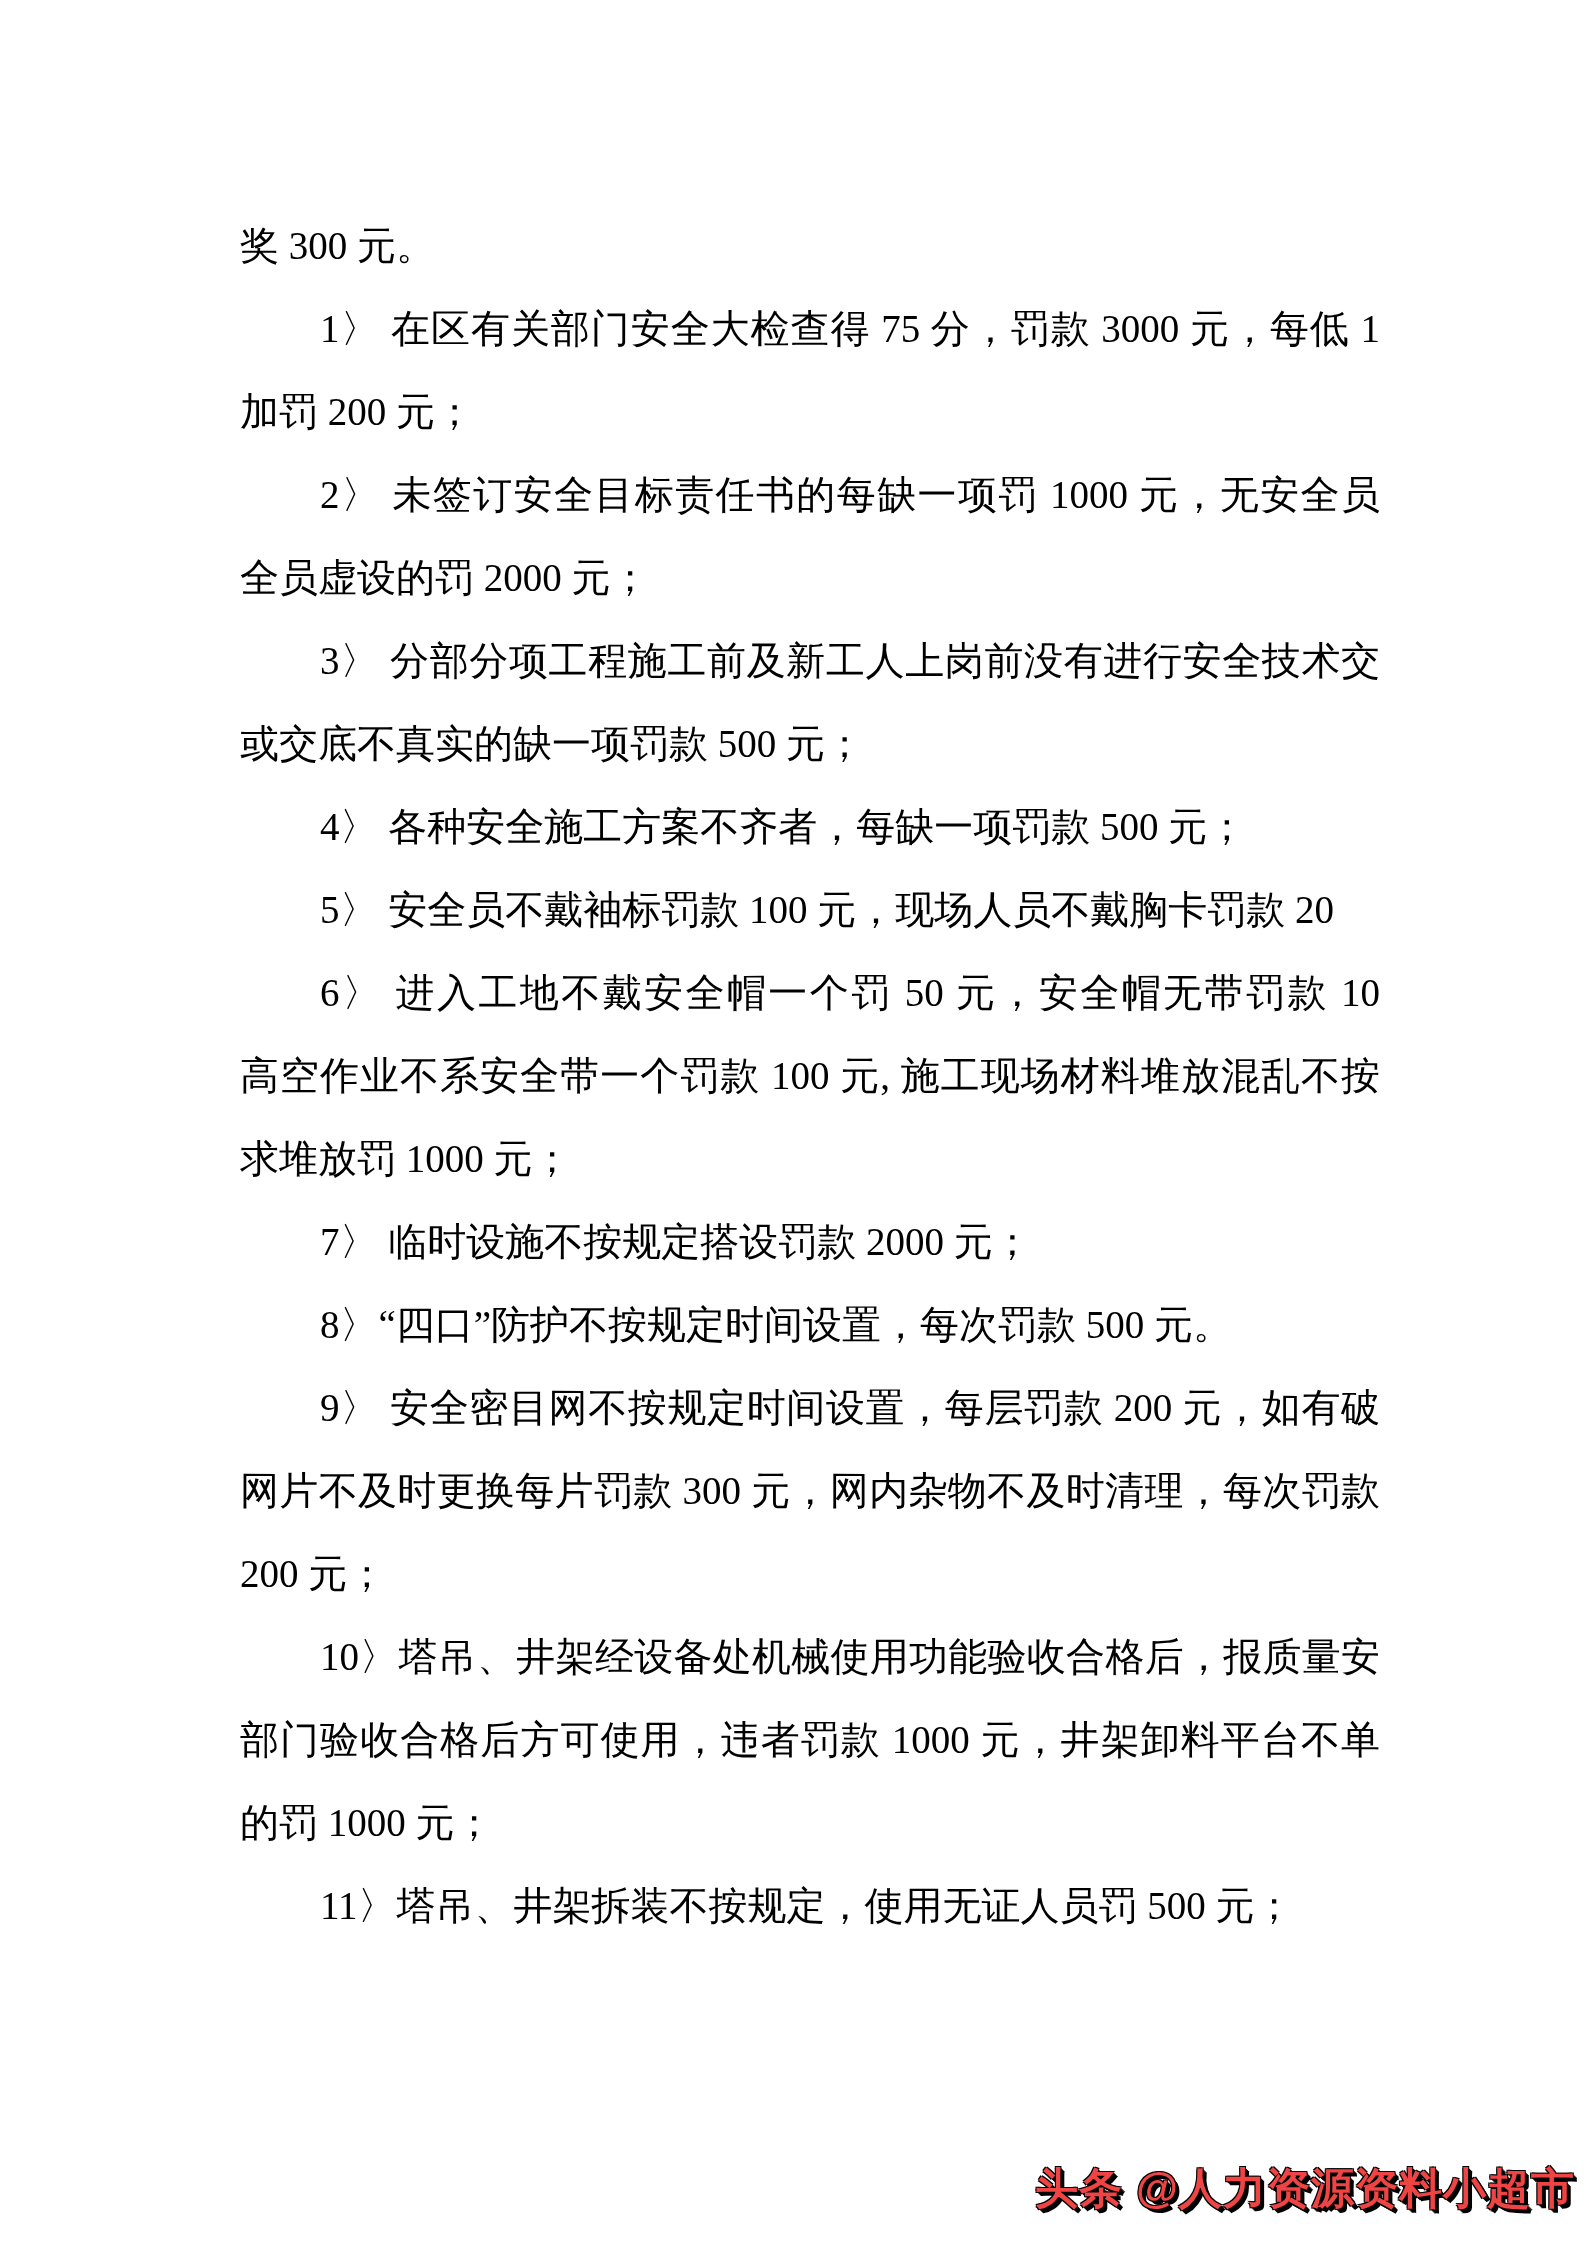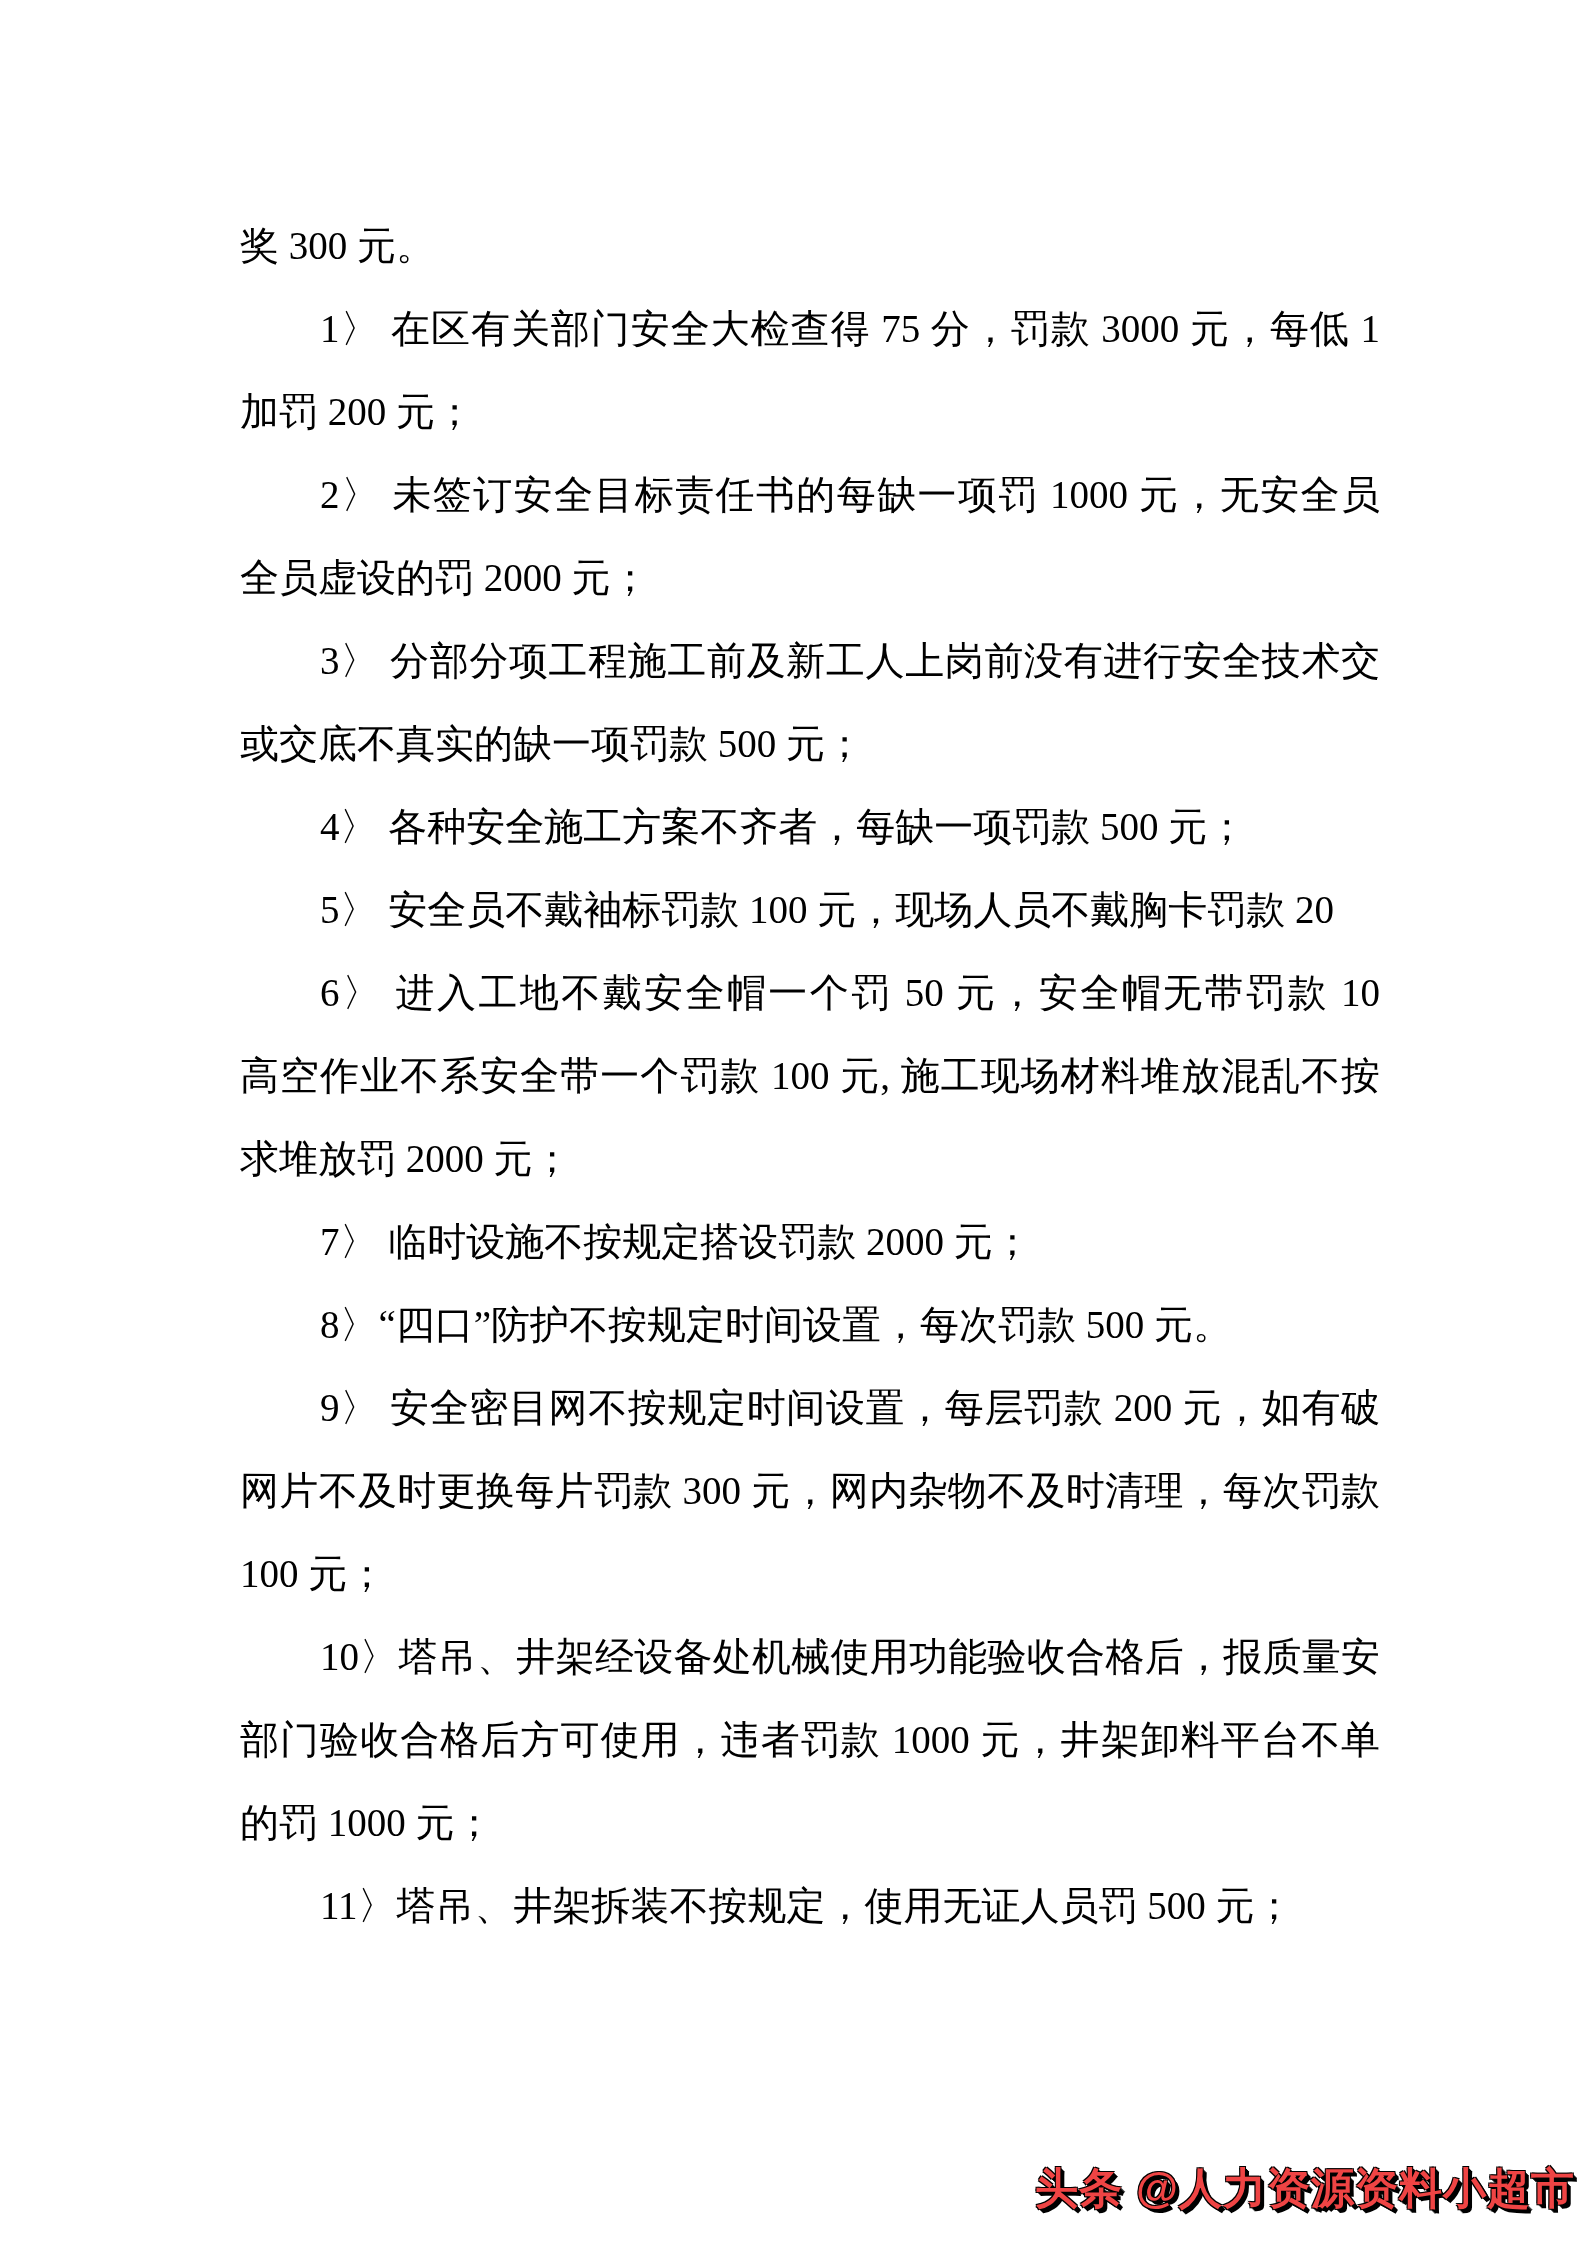--- a/index.html
+++ b/index.html
@@ -65,25 +65,25 @@
       <div class="line indent justify">1〉 在区有关部门安全大检查得 75 分，罚款 3000 元，每低 1 分</div>
       <div class="line">加罚 200 元；</div>
       <div class="line indent justify">2〉 未签订安全目标责任书的每缺一项罚 1000 元，无安全员或安</div>
       <div class="line">全员虚设的罚 2000 元；</div>
       <div class="line indent justify">3〉 分部分项工程施工前及新工人上岗前没有进行安全技术交底</div>
       <div class="line">或交底不真实的缺一项罚款 500 元；</div>
       <div class="line indent">4〉 各种安全施工方案不齐者，每缺一项罚款 500 元；</div>
       <div class="line indent">5〉 安全员不戴袖标罚款 100 元，现场人员不戴胸卡罚款 20 元。</div>
       <div class="line indent justify">6〉 进入工地不戴安全帽一个罚 50 元，安全帽无带罚款 10 元，</div>
       <div class="line justify">高空作业不系安全带一个罚款 100 元, 施工现场材料堆放混乱不按要</div>
-      <div class="line">求堆放罚 2000 元；</div>
+      <div class="line">求堆放罚 1000 元；</div>
       <div class="line indent">7〉 临时设施不按规定搭设罚款 2000 元；</div>
       <div class="line indent">8〉“四口”防护不按规定时间设置，每次罚款 500 元。</div>
       <div class="line indent justify">9〉 安全密目网不按规定时间设置，每层罚款 200 元，如有破损</div>
       <div class="line justify">网片不及时更换每片罚款 300 元，网内杂物不及时清理，每次罚款</div>
-      <div class="line">100 元；</div>
+      <div class="line">200 元；</div>
       <div class="line indent justify">10〉塔吊、井架经设备处机械使用功能验收合格后，报质量安全</div>
       <div class="line justify">部门验收合格后方可使用，违者罚款 1000 元，井架卸料平台不单设</div>
       <div class="line">的罚 1000 元；</div>
       <div class="line indent">11〉塔吊、井架拆装不按规定，使用无证人员罚 500 元；</div>
     </div>
   <div class="watermark">头条 @人力资源资料小超市</div>
 </div>
 
 </body></html>

